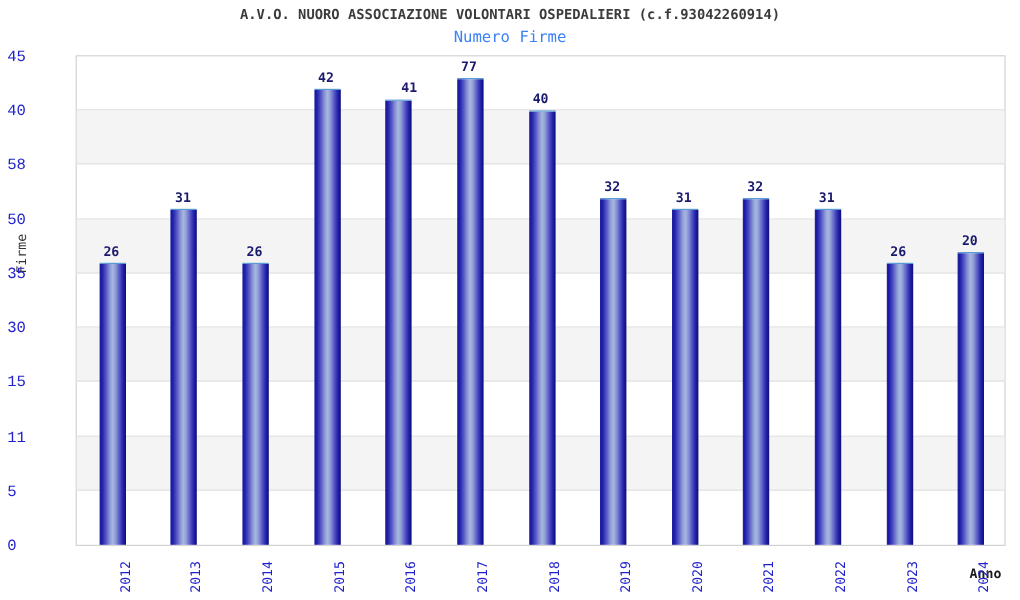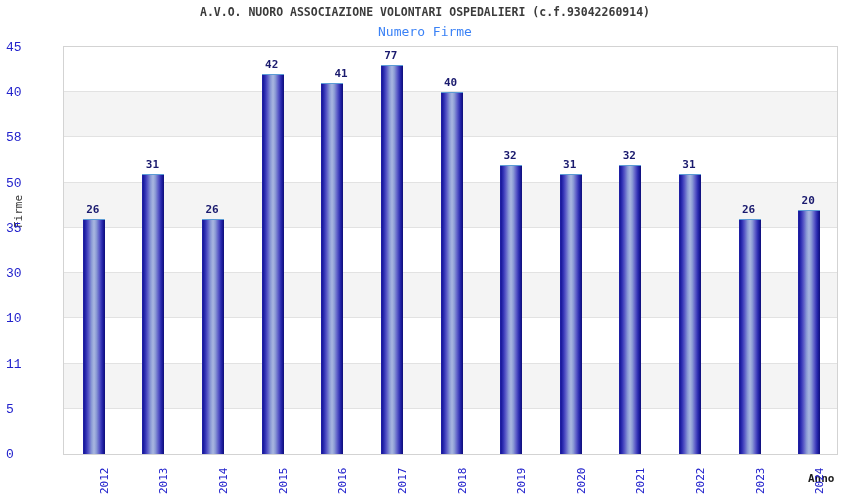--- a/index.html
+++ b/index.html
@@ -167,21 +167,21 @@
   <div class="title-sub">Numero Firme</div>
 
   <div class="axis-label-y">Firme</div>
 
   <div class="axis-label-x">Anno</div>
 
   <div id="ytick-layer">
       <div class="ytick" style="bottom: -7px;">0</div>
       <div class="ytick" style="bottom: 38.2222px;">5</div>
       <div class="ytick" style="bottom: 83.4444px;">11</div>
-      <div class="ytick" style="bottom: 128.667px;">10</div>
+      <div class="ytick" style="bottom: 128.667px;">15</div>
       <div class="ytick" style="bottom: 173.889px;">30</div>
       <div class="ytick" style="bottom: 219.111px;">35</div>
       <div class="ytick" style="bottom: 264.333px;">50</div>
       <div class="ytick" style="bottom: 309.556px;">58</div>
       <div class="ytick" style="bottom: 354.778px;">40</div>
       <div class="ytick" style="bottom: 400px;">45</div>
     </div>
 
   <div id="plot-area">
     <div id="band-layer">

